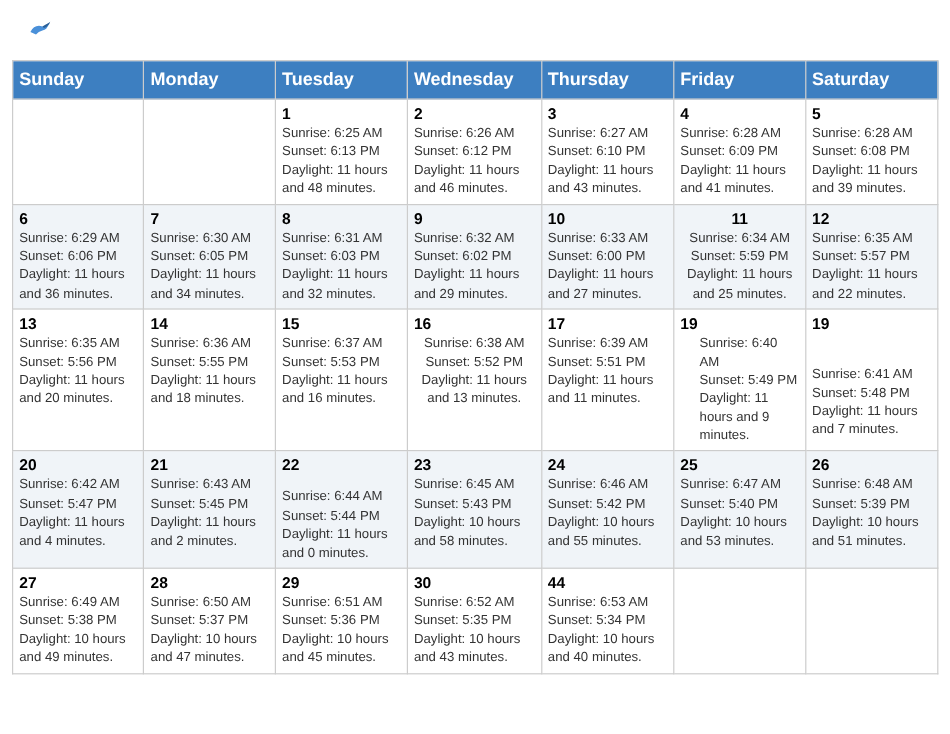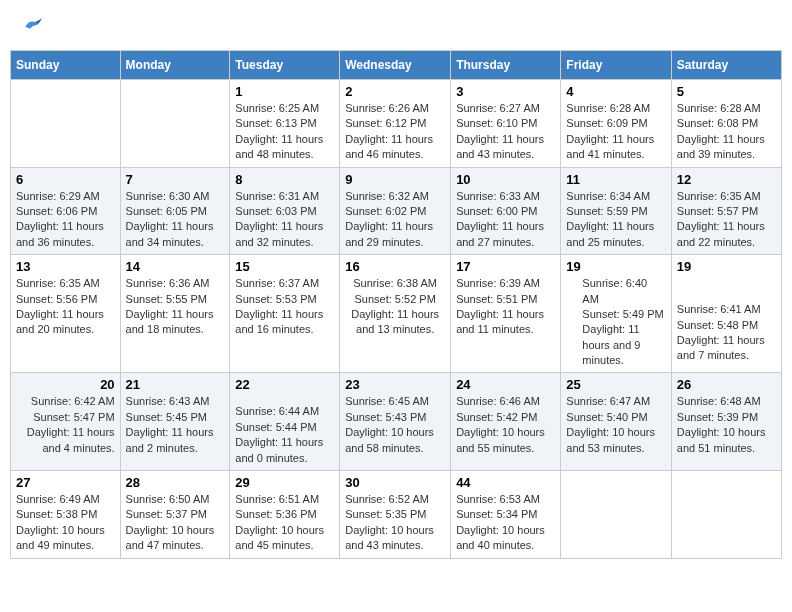--- a/index.html
+++ b/index.html
@@ -52,21 +52,21 @@
     .calendar {
       width: 100%;
       border-collapse: collapse;
       font-size: 11px;
     }
     .calendar th {
       background-color: #3d7fc1;
       color: white;
       padding: 7px 5px;
       text-align: left;
-      font-size: 12px;
+      font-size: 15px;
       font-weight: bold;
       border: 1px solid #ccc;
     }
     .calendar td {
       border: 1px solid #ccc;
       vertical-align: top;
       padding: 4px 5px;
       width: 113px;
       min-height: 75px;
       background: #fff;
@@ -181,21 +181,21 @@
           <div class="day-info" style="white-space: pre-line;">Sunrise: 6:32 AM
 Sunset: 6:02 PM
 Daylight: 11 hours and 29 minutes.</div>
         </td>
         <td style="background: rgb(240, 244, 248);">
           <span class="day-number">10</span>
           <div class="day-info" style="white-space: pre-line;">Sunrise: 6:33 AM
 Sunset: 6:00 PM
 Daylight: 11 hours and 27 minutes.</div>
         </td>
-        <td style="background: rgb(240, 244, 248);">
+        <td style="background: rgb(240, 244, 248); text-align: center;">
           <span class="day-number">11</span>
           <div class="day-info" style="white-space: pre-line;">Sunrise: 6:34 AM
 Sunset: 5:59 PM
 Daylight: 11 hours and 25 minutes.</div>
         </td>
         <td style="background: rgb(240, 244, 248);">
           <span class="day-number">12</span>
           <div class="day-info" style="white-space: pre-line;">Sunrise: 6:35 AM
 Sunset: 5:57 PM
 Daylight: 11 hours and 22 minutes.</div>
@@ -239,21 +239,21 @@
 Daylight: 11 hours and 9 minutes.</div>
         </td>
         <td>
           <span class="day-number">19</span>
           <div class="day-info" style="white-space: pre-line; margin-top: 28px;">Sunrise: 6:41 AM
 Sunset: 5:48 PM
 Daylight: 11 hours and 7 minutes.</div>
         </td>
       </tr>
       <tr>
-        <td style="background: rgb(240, 244, 248); text-align: right;">
+        <td style="background: rgb(240, 244, 248);">
           <span class="day-number">20</span>
           <div class="day-info" style="white-space: pre-line;">Sunrise: 6:42 AM
 Sunset: 5:47 PM
 Daylight: 11 hours and 4 minutes.</div>
         </td>
         <td style="background: rgb(240, 244, 248);">
           <span class="day-number">21</span>
           <div class="day-info" style="white-space: pre-line;">Sunrise: 6:43 AM
 Sunset: 5:45 PM
 Daylight: 11 hours and 2 minutes.</div>

